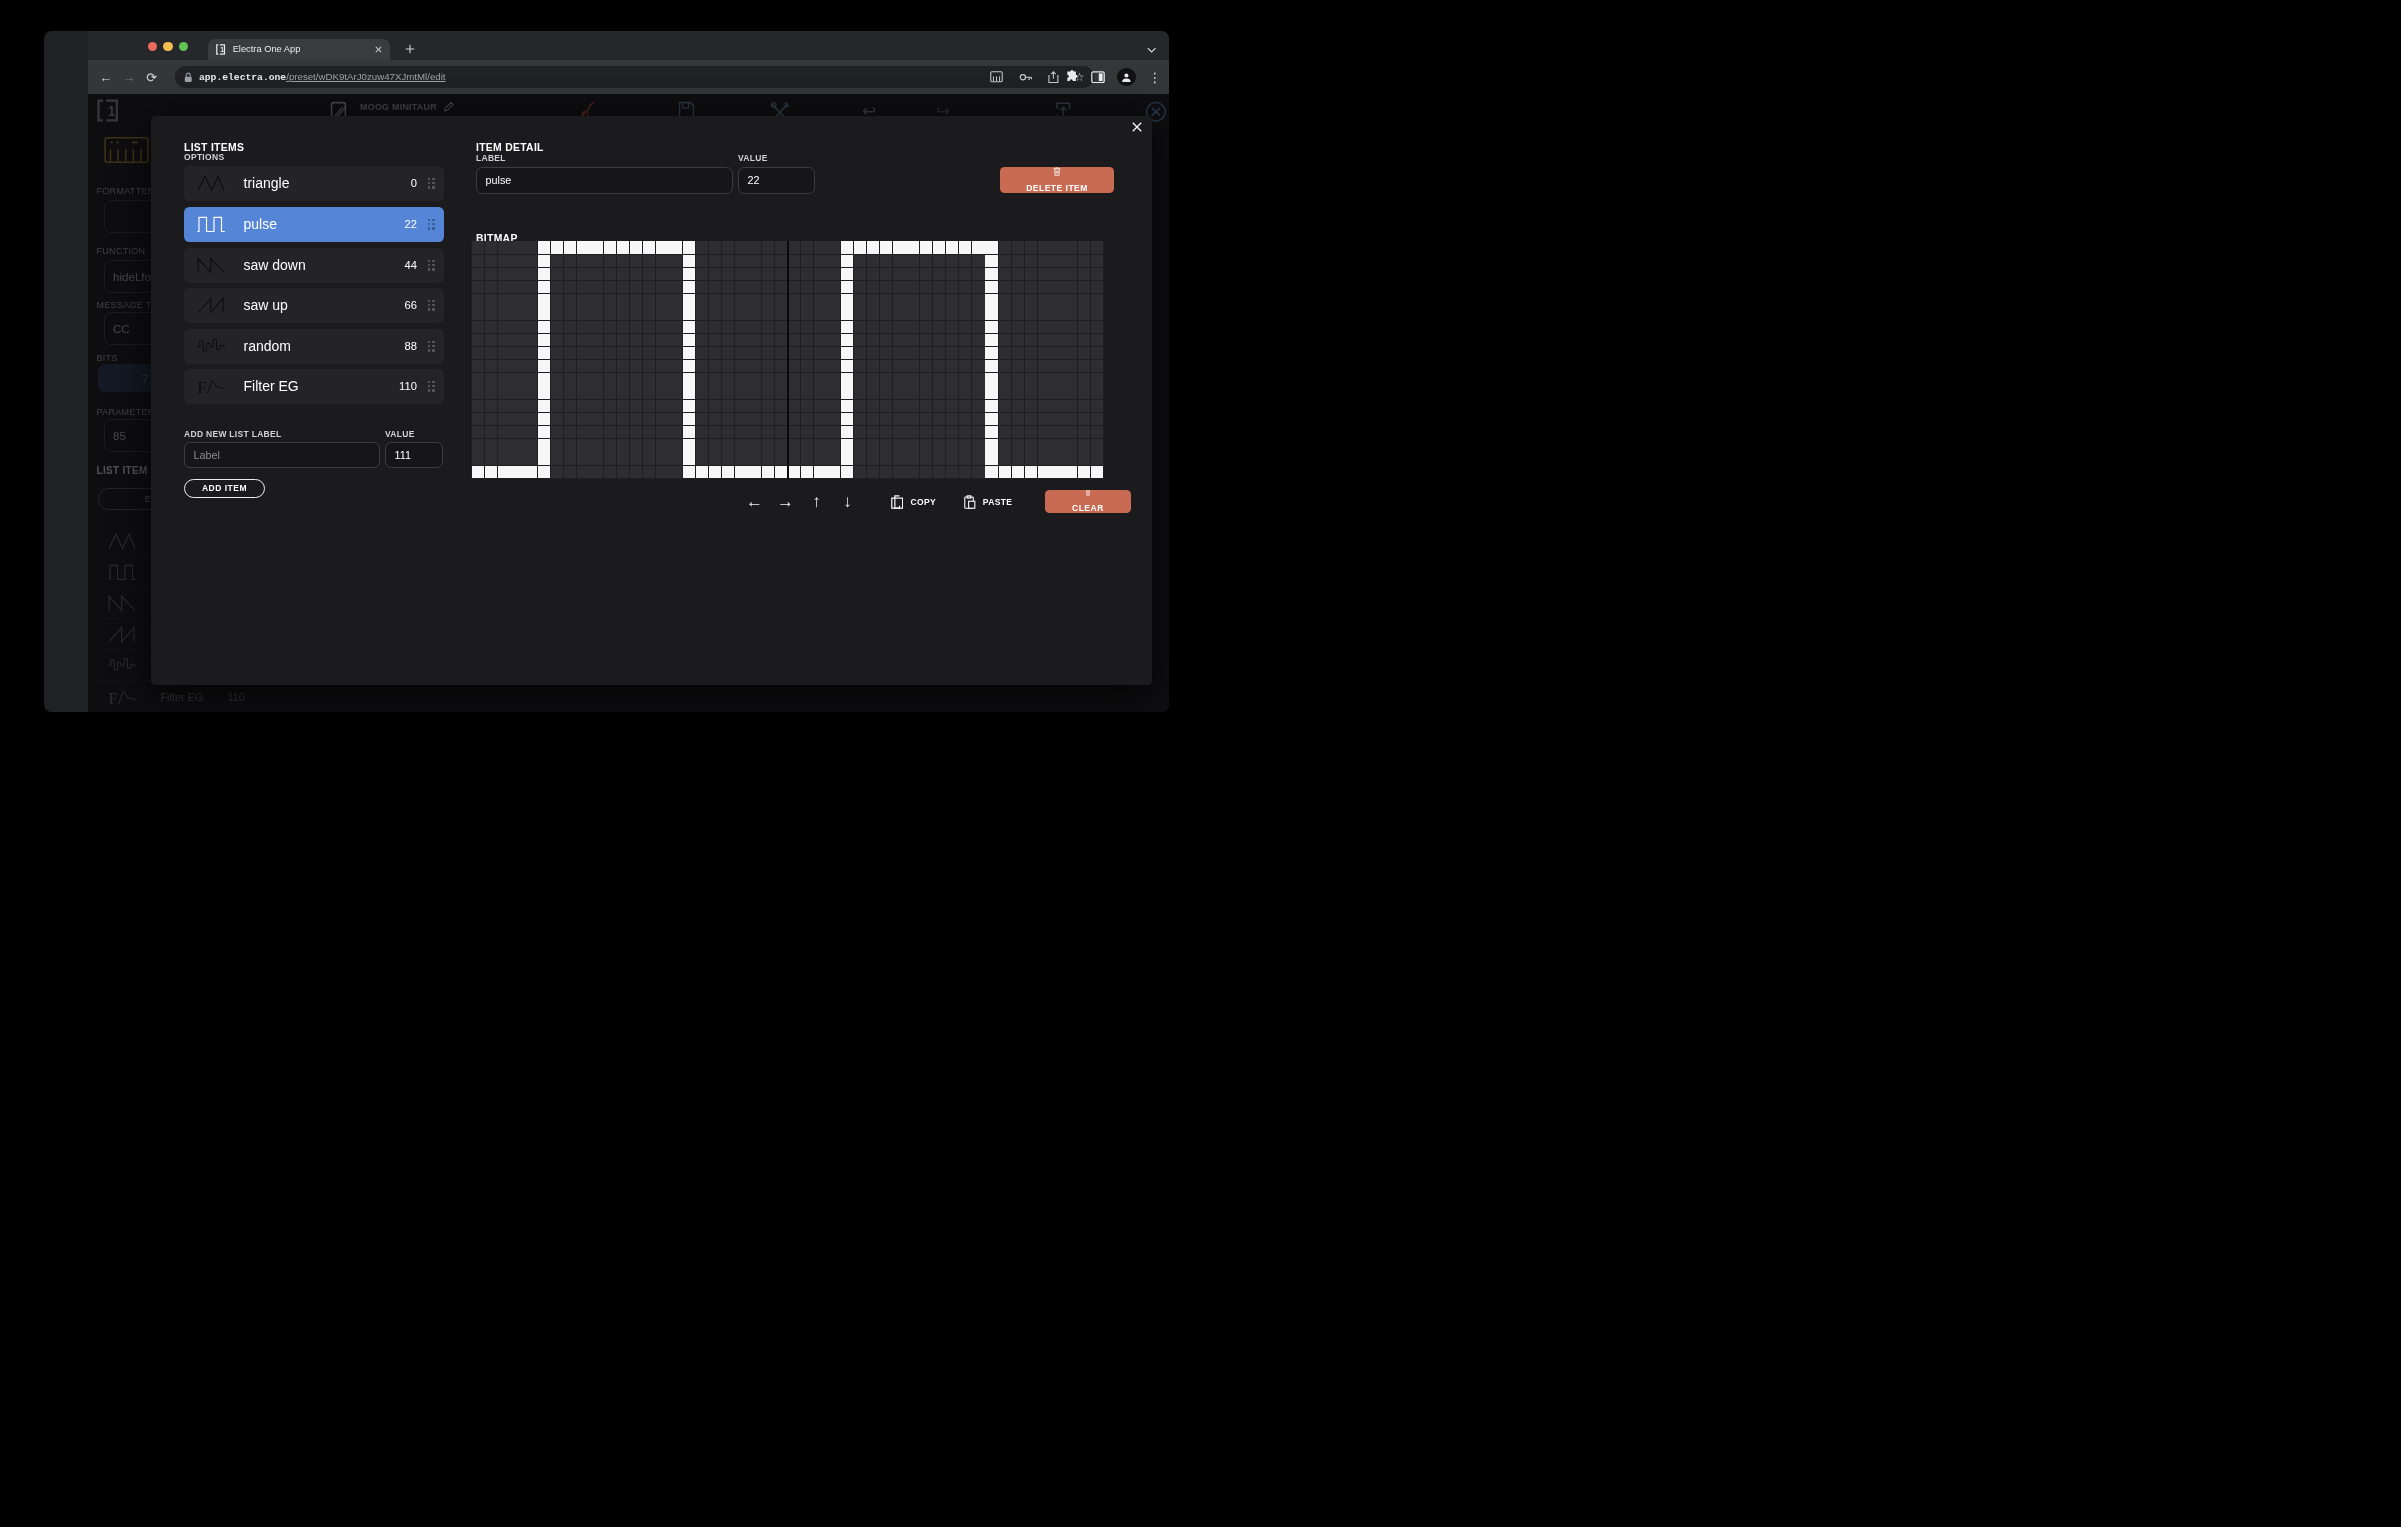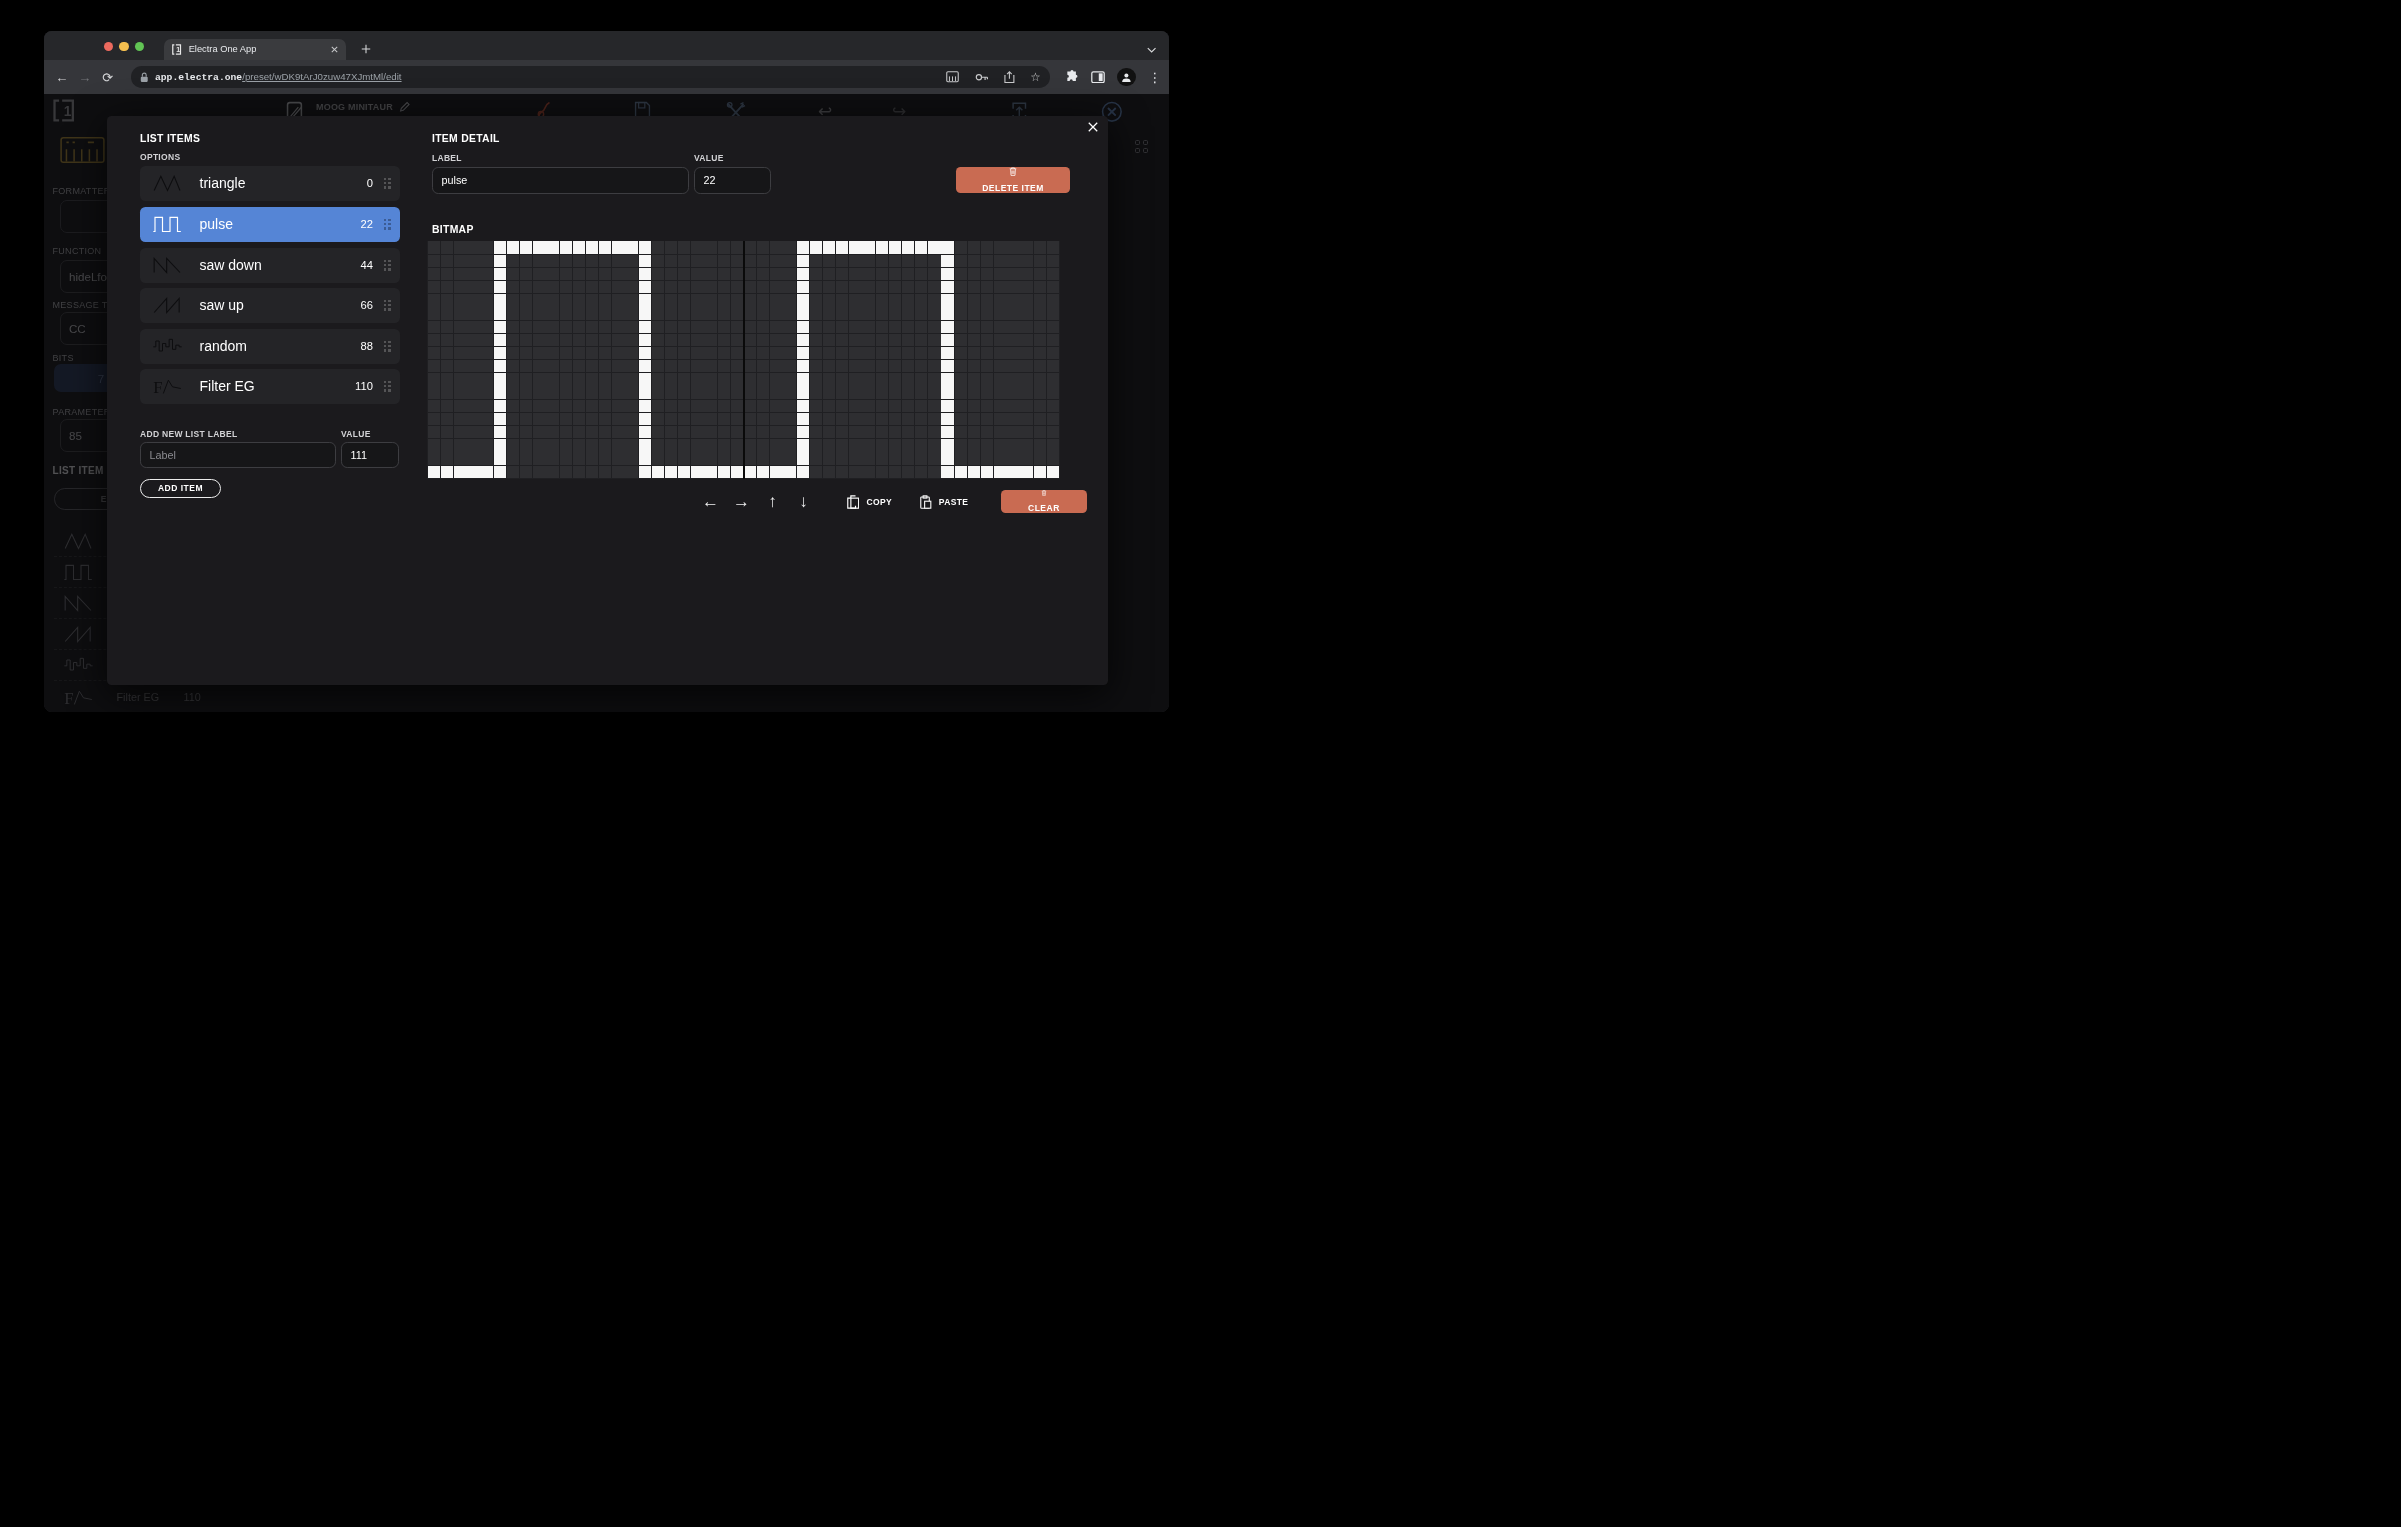--- a/index.html
+++ b/index.html
@@ -2,21 +2,21 @@
 <html style="font-size:12.4px"><head>
 <meta charset="utf-8">
 <style>
   * { margin:0; padding:0; box-sizing:border-box; }
   html,body { background:#000; }
   body { font-family:"Liberation Sans", sans-serif; }
   .screen { position:relative; width:1201px; height:764px; background:#000; overflow:hidden; }
 
   
   .browser { position:absolute; left:44px; top:31px; width:1125px; height:681px;
-             background:#202124; border-radius:7.7px; overflow:hidden; }
+             background:#202124; border-radius:7.7px; overflow:hidden;padding-left:44px; }
   .tabstrip { position:relative; height:29px; background:#26272a; }
   .traffic { position:absolute; top:10.8px; left:60px; display:flex; gap:6.2px; }
   .traffic span { width:9.3px; height:9.3px; border-radius:50%; display:block; }
   .t-red{background:#ec6a5e;} .t-yellow{background:#f5bf4f;} .t-green{background:#61c454;}
   .tab { position:absolute; left:120px; top:7.7px; width:182px; height:21px; background:#3a3b3e;
          border-radius:7px 7px 0 0; display:flex; align-items:center; padding:0 7.7px; gap:6.2px; }
   .tab-title { color:#e8eaed; font-size:9.3px; white-space:nowrap; overflow:hidden; flex:1; }
   .newtab-btn { position:absolute; left:315px; top:11.6px; width:13px; height:13px; display:flex; align-items:center; justify-content:center; }
   .tabs-chevron { position:absolute; right:12.4px; top:10.8px; }
   .toolbar { position:relative; height:34px; background:#35363a; display:flex; align-items:center; }
@@ -57,21 +57,21 @@
   .hdr-ic { position:absolute; top:7px; }
   .apps-grid { position:absolute; right:20px; top:46px; width:14px; height:14px;
                display:grid; grid-template-columns:5.4px 5.4px; grid-template-rows:5.4px 5.4px; gap:2.3px; }
   .apps-grid div { background:transparent; border:1.5px solid #7e7e83; border-radius:1.5px; }
 
   
   .modal { position:absolute; left:63px; top:21.7px; width:1001px; height:569px; background:#1b1a1d;
            border-radius:4.6px; box-shadow:0 9.3px 39px rgba(0,0,0,.75); }
   .modal-close { position:absolute; right:6.2px; top:3.1px; width:17px; height:17px; display:flex;
                  align-items:center; justify-content:center; cursor:pointer; }
-  .sec-title { position:absolute; color:#fff; font-weight:bold; font-size:10.4px; letter-spacing:0.3px; }
+  .sec-title { position:absolute; color:#fff; font-weight:bold; font-size:10.4px; letter-spacing:0.3px;margin-top:9px; }
   .sub-label { position:absolute; color:#d2d2d5; font-size:8.5px; letter-spacing:0.3px;font-weight:bold; }
 
   .list-row { position:absolute; left:33px; width:260px; height:35px; background:#242427; border-radius:5.4px;
               display:flex; align-items:center; }
   .list-row.selected { background:#5585d6; }
   .row-icon { margin-left:8.5px; width:37px; display:flex; justify-content:center; }
   .row-icon svg polyline, .row-icon svg path { stroke:#0d0d0f; }
   .list-row.selected .row-icon svg polyline, .list-row.selected .row-icon svg path { stroke:#ffffff; }
   .row-icon svg text { fill:#0d0d0f; }
   .row-label { color:#fff; font-size:14px; margin-left:14px; }

